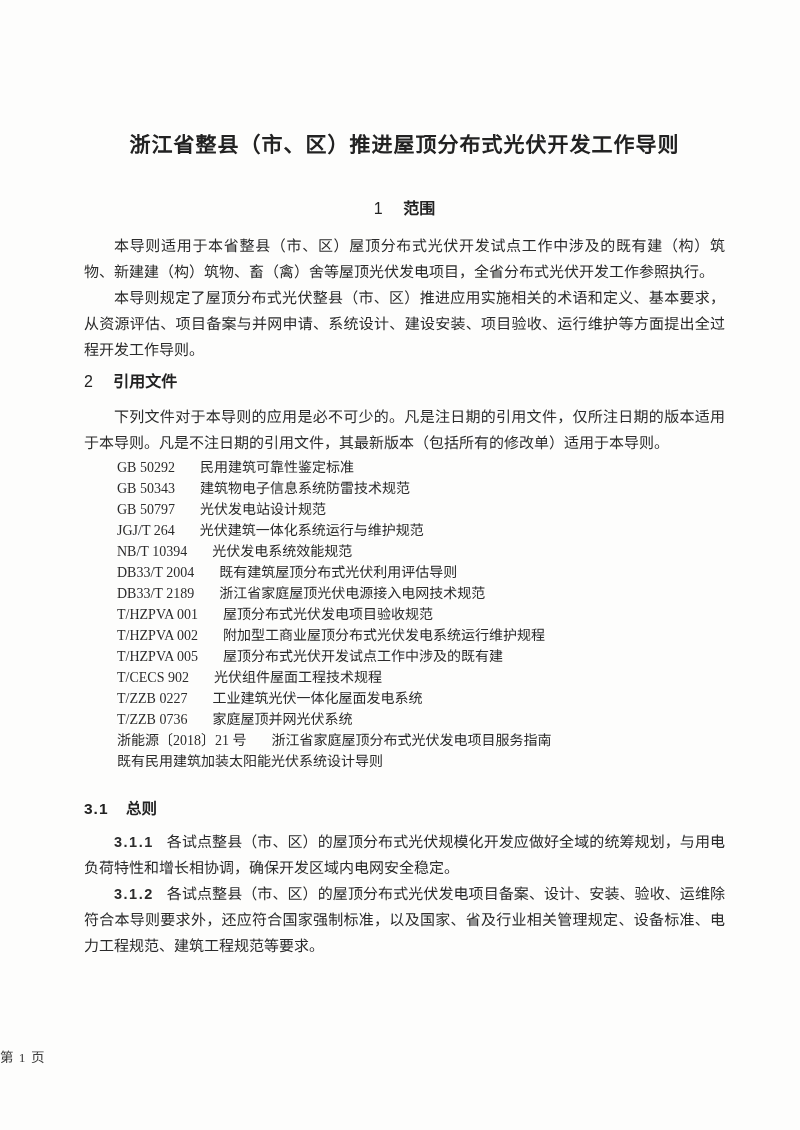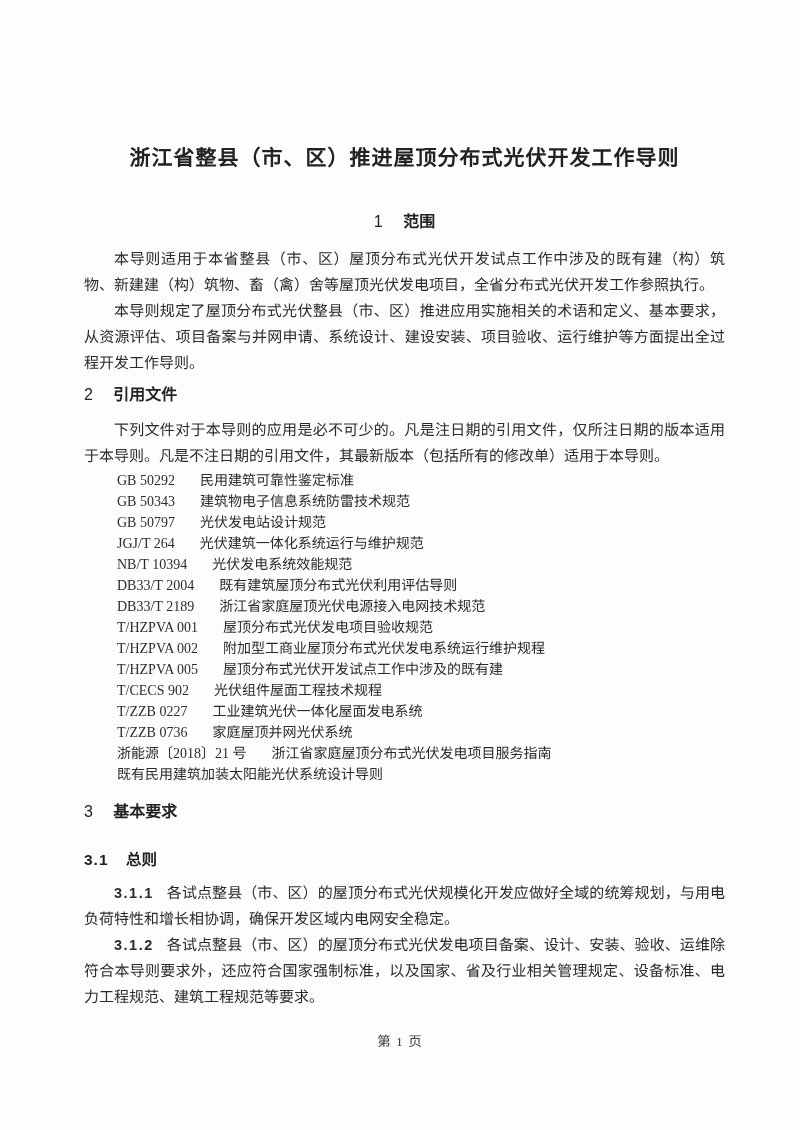--- a/index.html
+++ b/index.html
@@ -7,21 +7,21 @@
   body {
     width: 800px; height: 1130px;
     font-family: "Liberation Serif", "DejaVu Serif", serif;
     color: #2b2b2b;
     -webkit-font-smoothing: antialiased;
   }
   .page {
     position: relative;
     width: 800px; height: 1130px;
     background: #fdfdfc;
-    padding: 13px 75px 0 84px;
+    padding: 0 75px 0 84px;
     overflow: hidden;
   }
   .doc-title {
     margin-top: 130px;
     text-align: center;
     font-family: "Liberation Sans", "DejaVu Sans", sans-serif;
     font-weight: 700;
     font-size: 21px;
     line-height: 30px;
     letter-spacing: 1px;
@@ -68,22 +68,22 @@
   .clause-num {
     font-family: "Liberation Sans", "DejaVu Sans", sans-serif;
     font-weight: 700;
     font-size: 14.5px;
     letter-spacing: 1.5px;
     margin-right: 13px;
   }
   .page-footer {
     position: absolute;
     left: 0; right: 0;
-    bottom: 80px;
-    text-align: center;
+    bottom: 64px;
+    text-align: left;
     font-size: 13.5px;
     color: #3a3a3a;
     letter-spacing: 1px;
   }
 </style>
 </head>
 <body>
 
 <div class="page">
 
@@ -149,24 +149,20 @@
       <span class="ref-code">T/ZZB 0736</span><span class="ref-name">家庭屋顶并网光伏系统</span>
     </li>
       <li class="ref-item">
       <span class="ref-code">浙能源〔2018〕21 号</span><span class="ref-name">浙江省家庭屋顶分布式光伏发电项目服务指南</span>
     </li>
       <li class="ref-item">
       <span class="ref-name">既有民用建筑加装太阳能光伏系统设计导则</span>
     </li>
   </ul>
 
-  <h2 class="sec-heading h-sec3">
-    <span class="sec-num">3</span>
-    <span class="sec-label">基本要求</span>
-  </h2>
 
   <h3 class="sec-heading h-sub">
     <span class="sec-num">3.1</span>
     <span class="sec-label">总则</span>
   </h3>
 
   <div class="clauses">
     <p class="para clause">
       <span class="clause-num">3.1.1</span><span class="clause-text">各试点整县（市、区）的屋顶分布式光伏规模化开发应做好全域的统筹规划，与用电负荷特性和增长相协调，确保开发区域内电网安全稳定。</span>
     </p>

